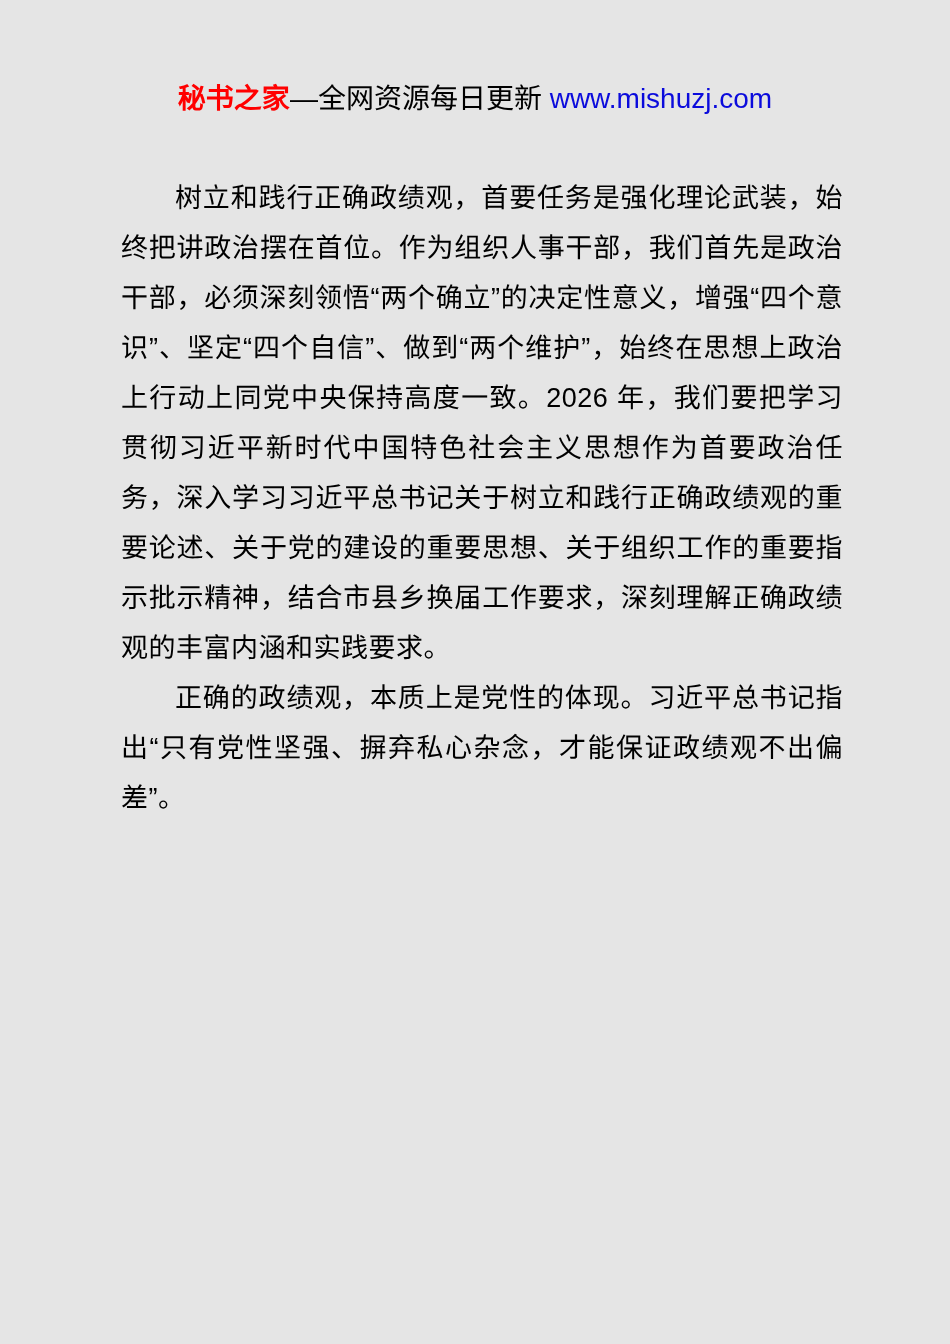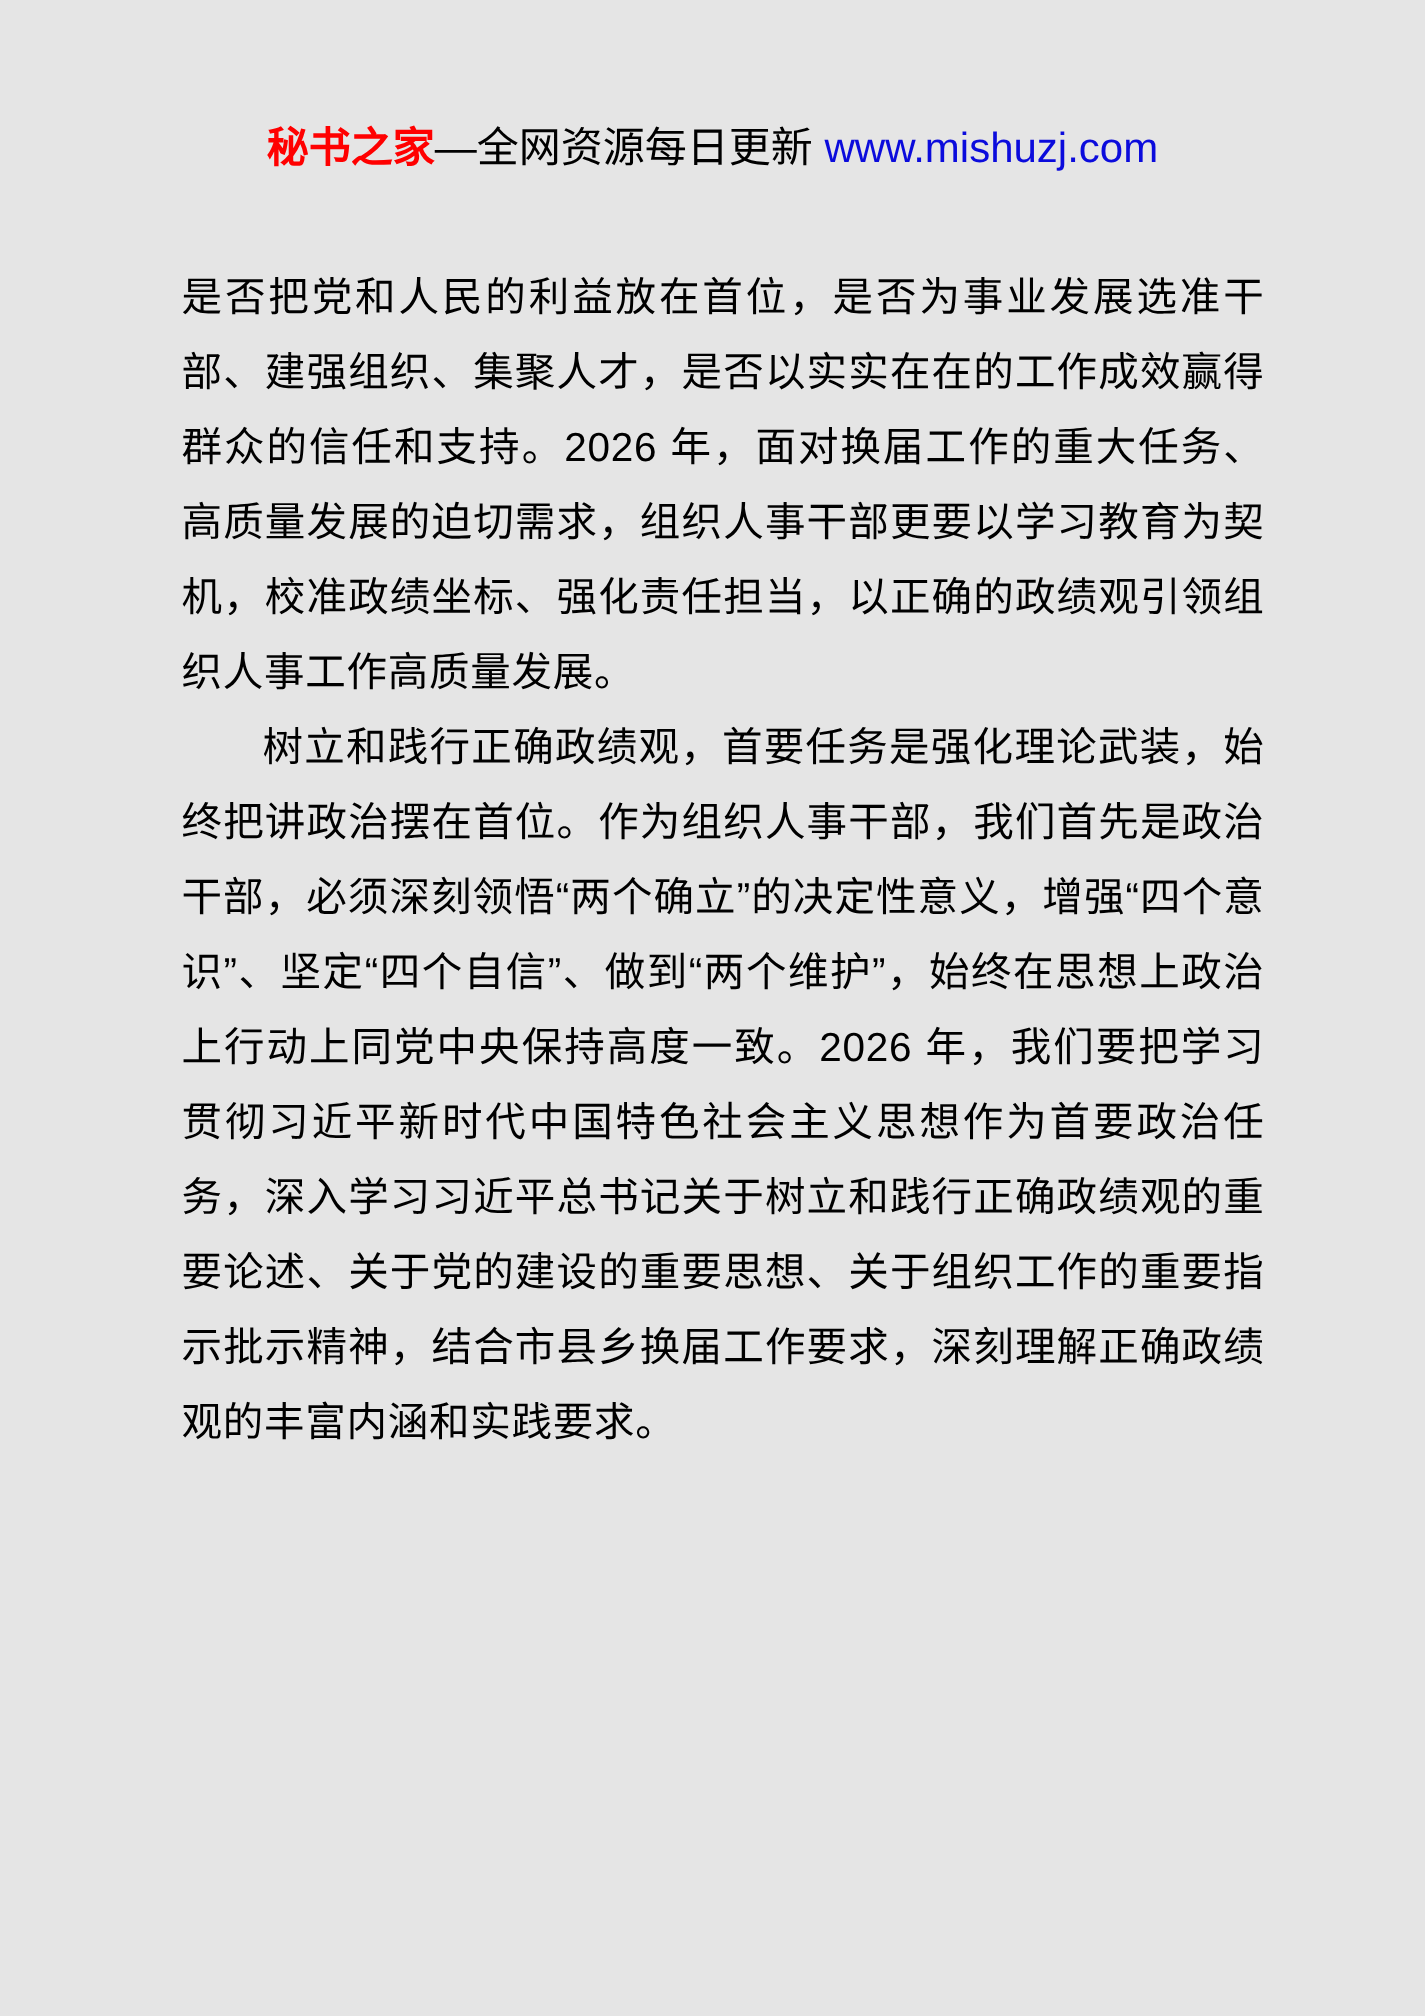--- a/index.html
+++ b/index.html
@@ -58,17 +58,17 @@
 </head>
 <body>
 
 <div class="page">
 
   <div class="header">
     <span class="brand">秘书之家</span><span class="tagline">—全网资源每日更新 </span><span class="url">www.mishuzj.com</span>
   </div>
 
   <div class="doc">
-    <p class="para">是否把党和人民的利益放在首位，是否为事业发展选准干部、建强组织、集聚人才，是否以实实在在的工作成效赢得群众的信任和支持。2026 年，面对换届工作的重大任务、高质量发展的迫切需求，组织人事干部更要以学习教育为契机，校准政绩坐标、强化责任担当，以正确的政绩观引领组织人事工作高质量发展。</p>
     <p class="para indent">树立和践行正确政绩观，首要任务是强化理论武装，始终把讲政治摆在首位。作为组织人事干部，我们首先是政治干部，必须深刻领悟“两个确立”的决定性意义，增强“四个意识”、坚定“四个自信”、做到“两个维护”，始终在思想上政治上行动上同党中央保持高度一致。2026 年，我们要把学习贯彻习近平新时代中国特色社会主义思想作为首要政治任务，深入学习习近平总书记关于树立和践行正确政绩观的重要论述、关于党的建设的重要思想、关于组织工作的重要指示批示精神，结合市县乡换届工作要求，深刻理解正确政绩观的丰富内涵和实践要求。</p>
+    <p class="para indent">正确的政绩观，本质上是党性的体现。习近平总书记指出“只有党性坚强、摒弃私心杂念，才能保证政绩观不出偏差”。</p>
   </div>
 
 </div>
 
 </body></html>

